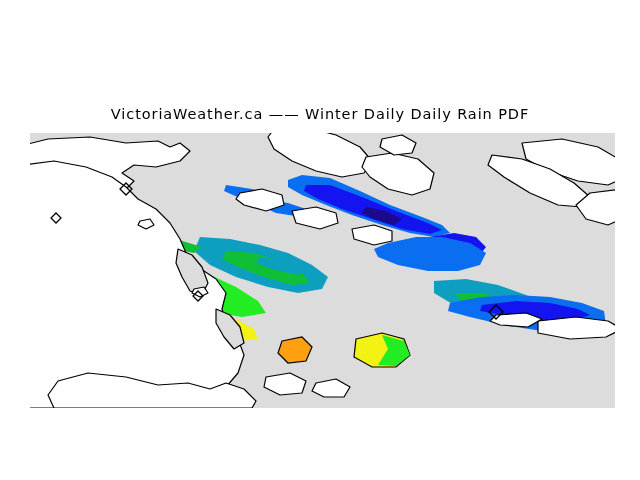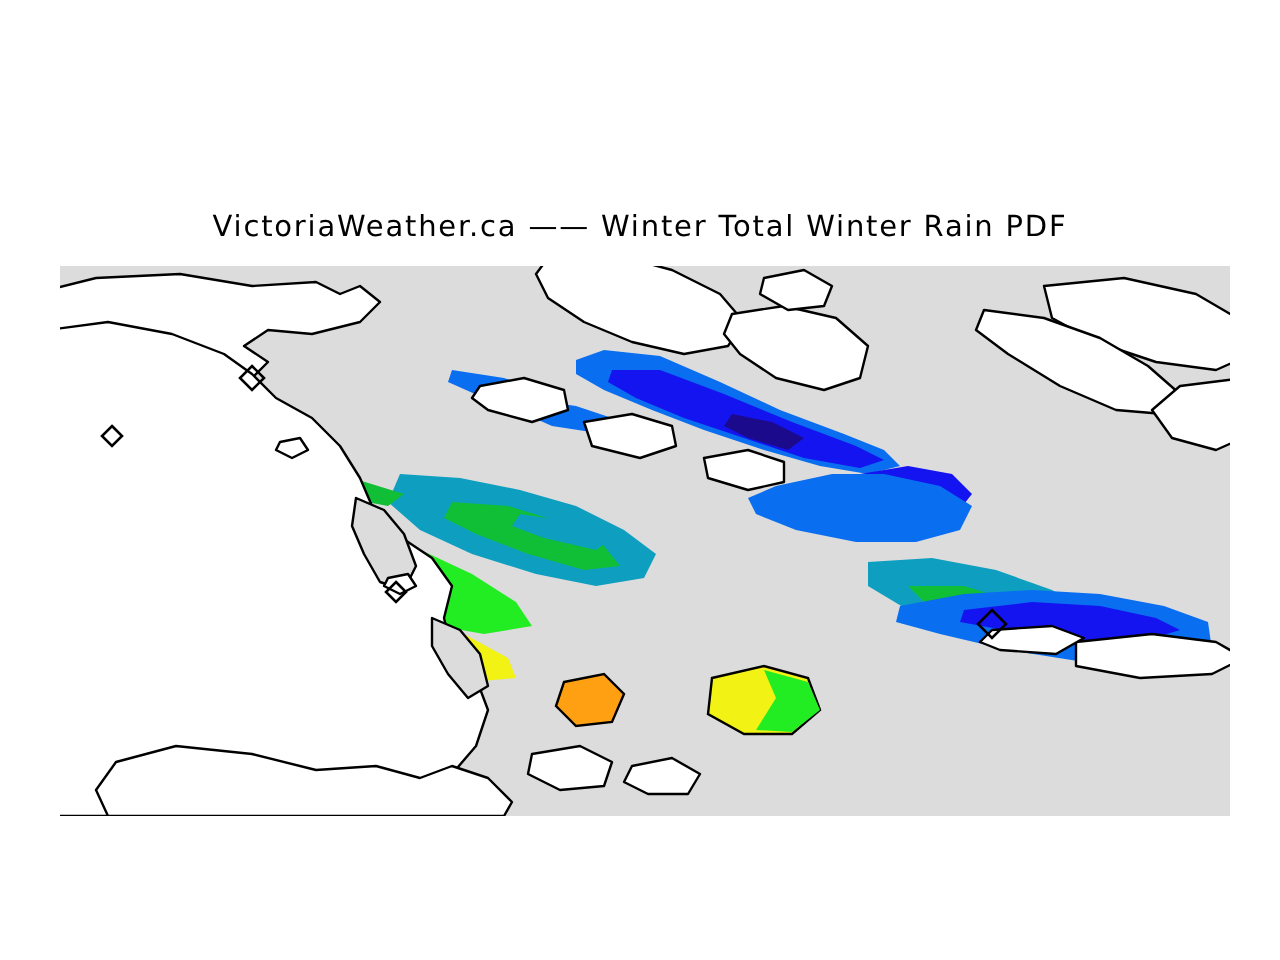--- a/index.html
+++ b/index.html
@@ -50,21 +50,21 @@
     position: absolute;
     left: 0;
     top: 418px;
     width: 640px;
     height: 62px;
   }
 </style>
 </head>
 <body>
 
-<div id="map-title">VictoriaWeather.ca —— Winter Total Winter Rain PDF</div>
+<div id="map-title">VictoriaWeather.ca —— Winter Daily Daily Rain PDF</div>
 
 <div id="map-panel">
   <svg id="map-svg" viewBox="0 0 585 275" preserveAspectRatio="none">
 
     <rect x="0" y="0" width="585" height="275" fill="#dcdcdc"></rect>
 
     <g>
 
       <path fill="#0a6ef0" stroke="none" d="M258,47 L272,42 L300,45 L330,58 L360,72 L392,84 L412,92
                L420,100 L404,104 L380,100 L352,92 L322,82 L296,72 L272,62

